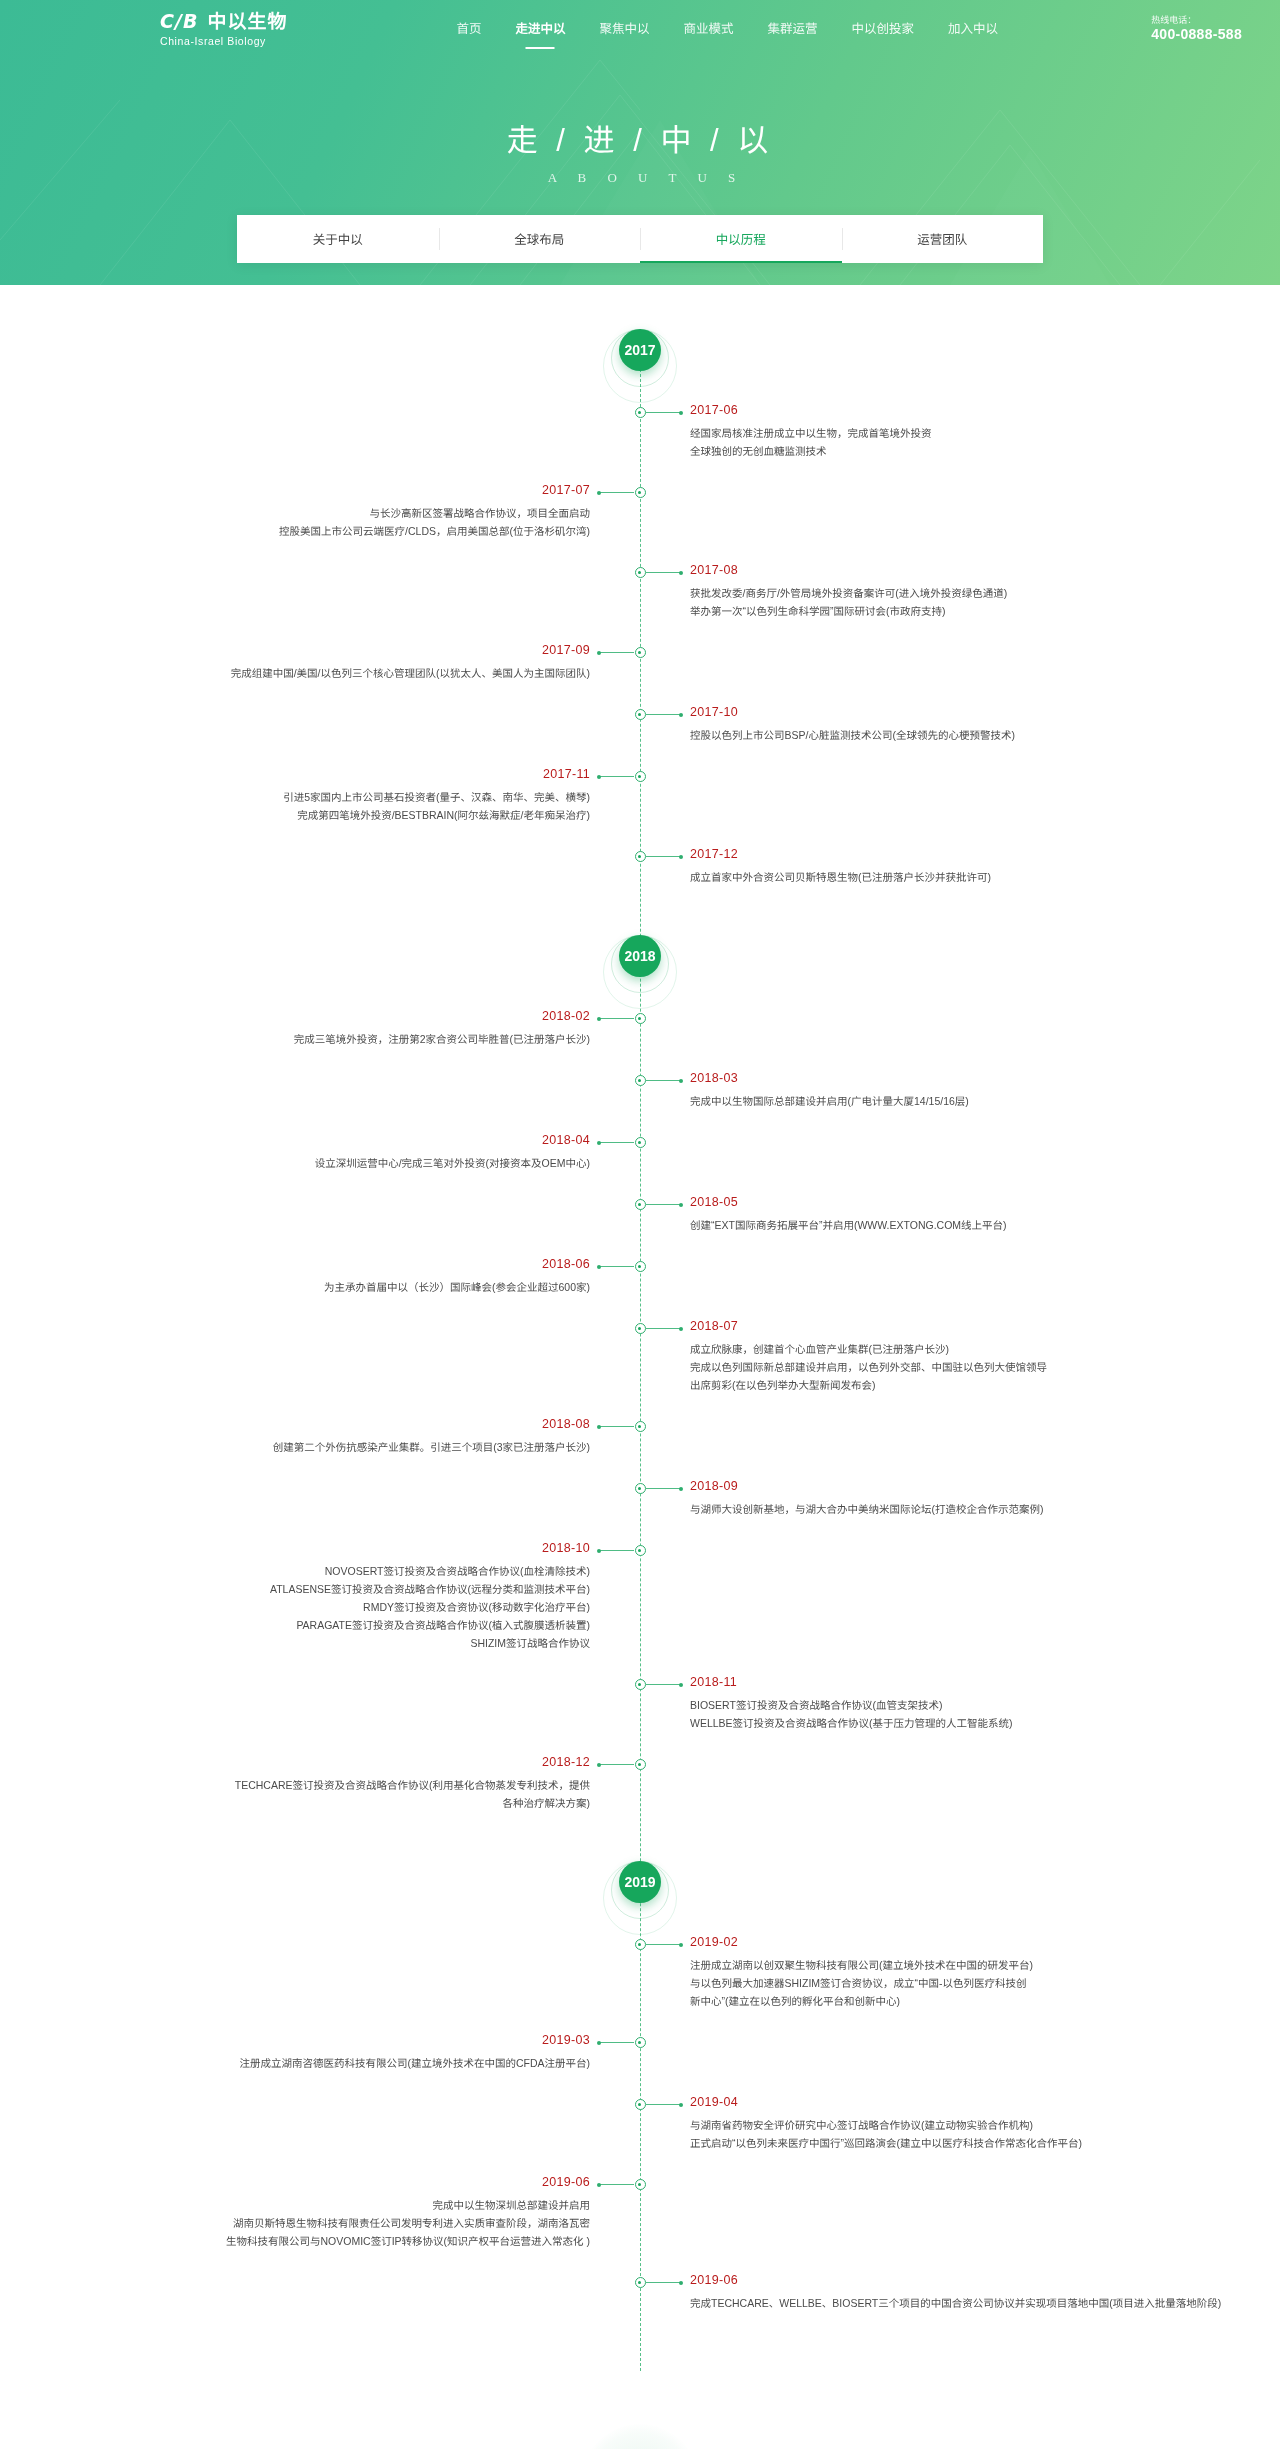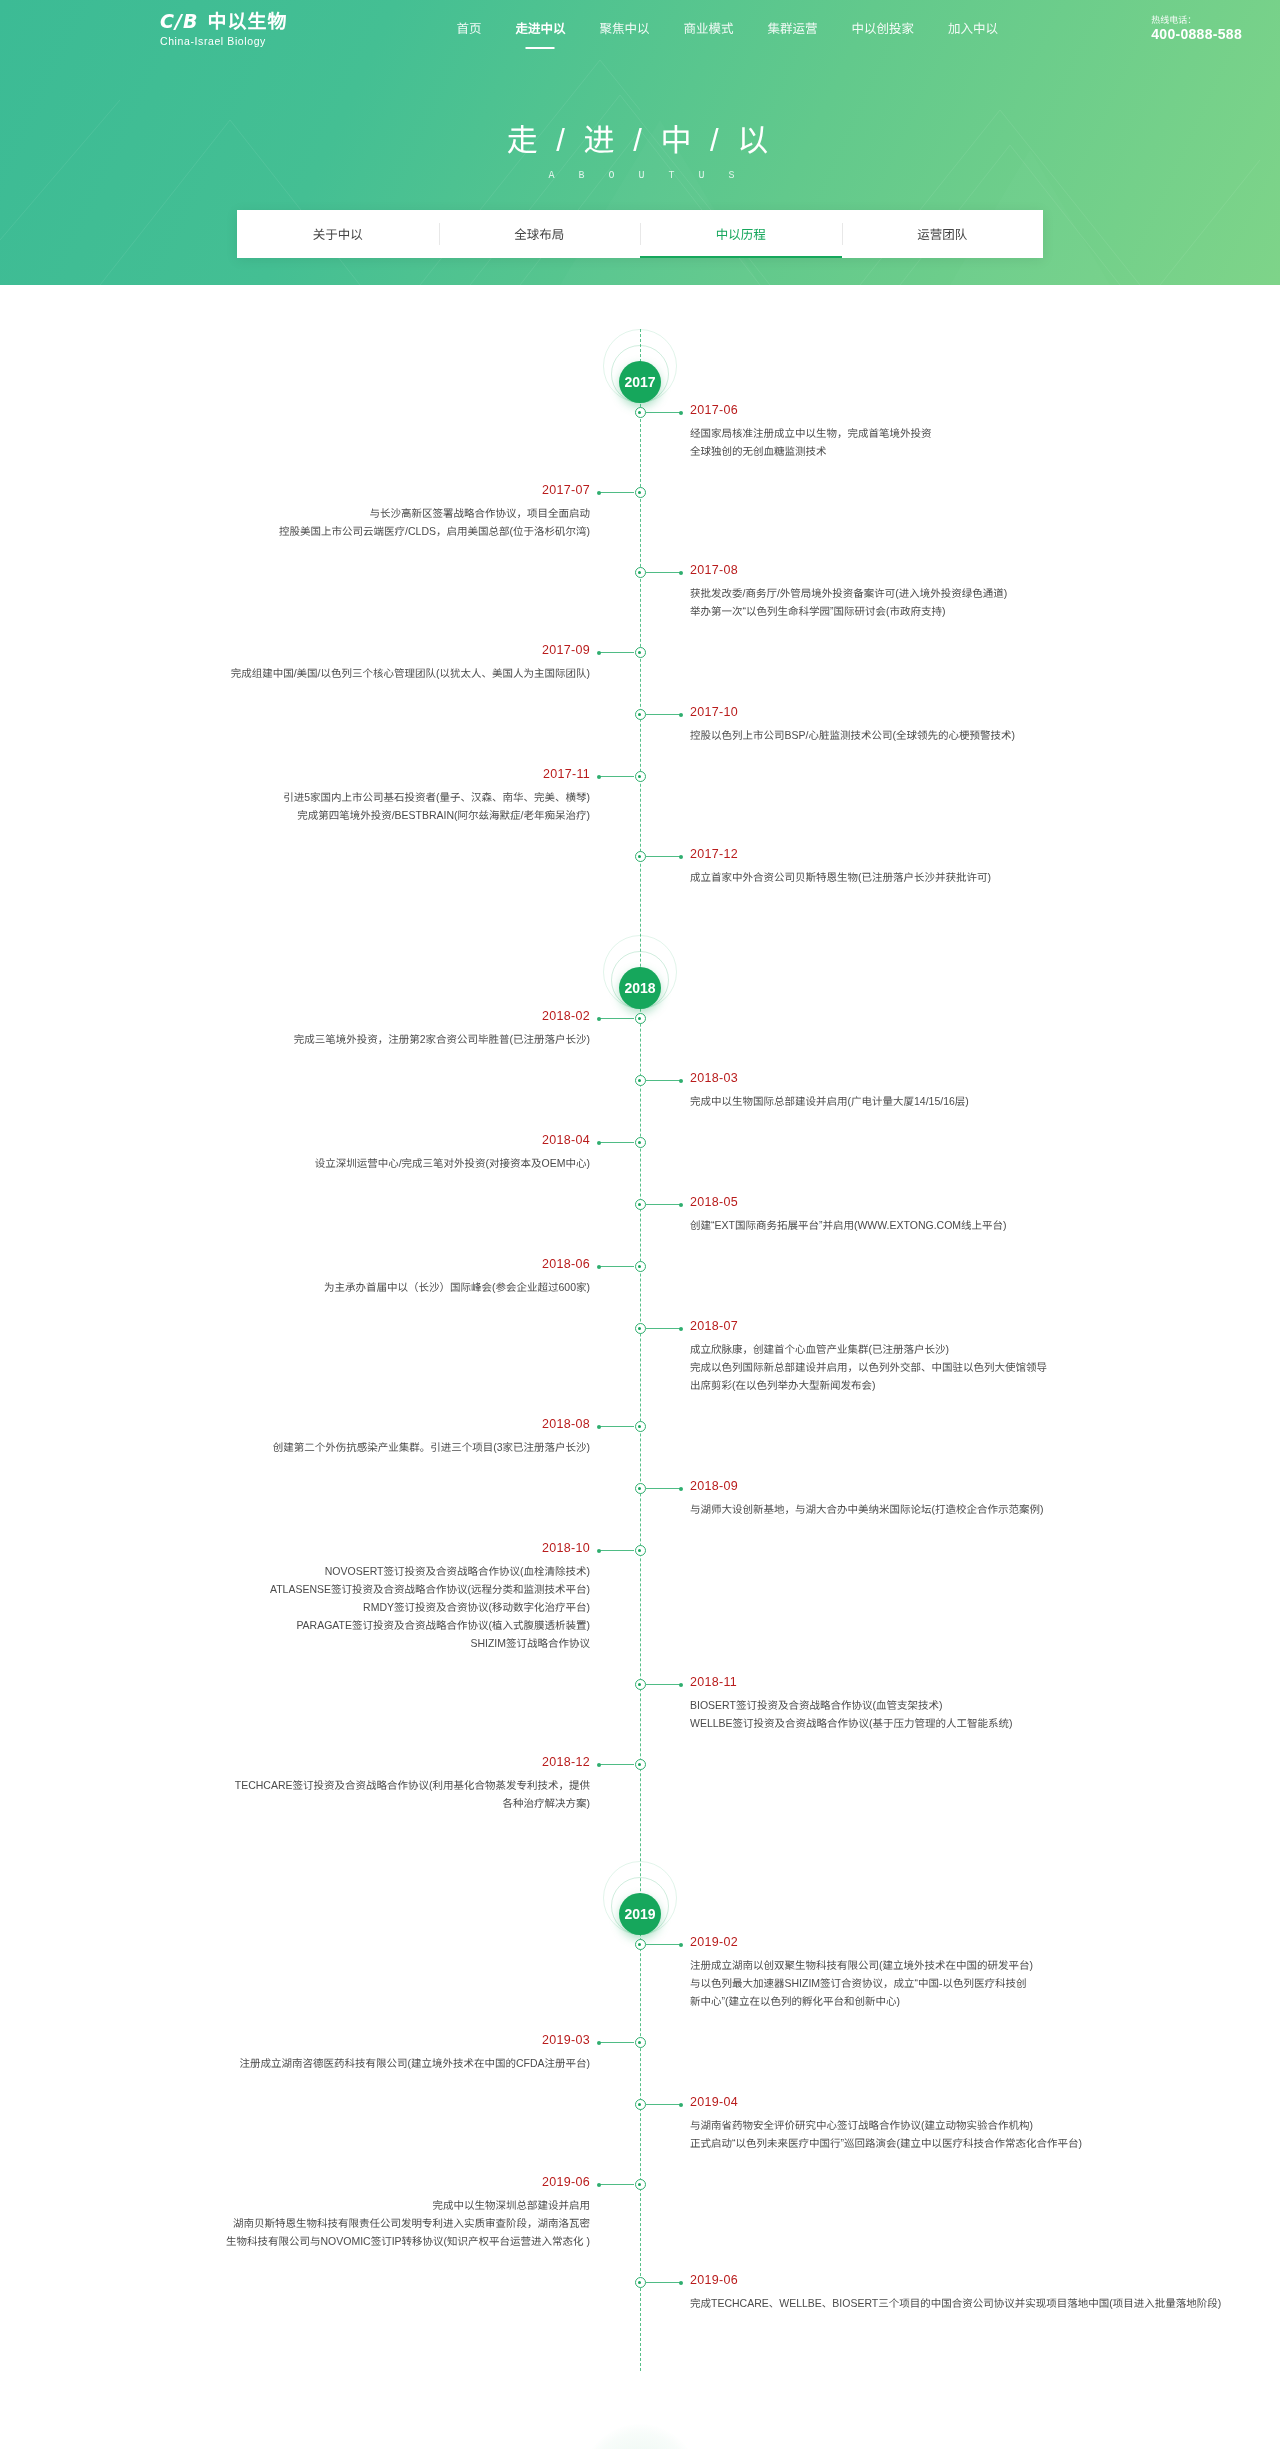--- a/index.html
+++ b/index.html
@@ -86,24 +86,24 @@
   }
   .hero-title .cn {
     font-size: 31px;
     color: #ffffff;
     letter-spacing: 5px;
     font-weight: 400;
     line-height: 1.25;
   }
   .hero-title .en {
     margin-top: 9px;
-    font-size: 10px;
+    font-size: 13px;
     color: rgba(255,255,255,.82);
     letter-spacing: 9px;
-    font-family: Liberation Mono, monospace;
+    font-family: Liberation Serif, serif;
     margin-left: 12px;
   }
 
   
   .tabbar-holder {
     position: relative;
     z-index: 6;
     width: 1280px;
     display: flex;
     justify-content: center;
@@ -159,21 +159,21 @@
     width: 1280px;
     height: 74px;
     display: flex;
     justify-content: center;
     align-items: center;
     z-index: 3;
   }
   .year-rings {
     position: relative;
     width: 74px; height: 74px;
-    display: flex; align-items: flex-end; justify-content: center;
+    display: flex; align-items: flex-start; justify-content: center;
   }
   .ring {
     position: absolute; border-radius: 50%;
     border: 1px solid rgba(22,167,92,.13);
   }
   .ring.r1 { width: 74px; height: 74px; }
   .ring.r2 { width: 58px; height: 58px; border-color: rgba(22,167,92,.2); }
   .year-ball {
     position: relative;
     width: 42px; height: 42px;

